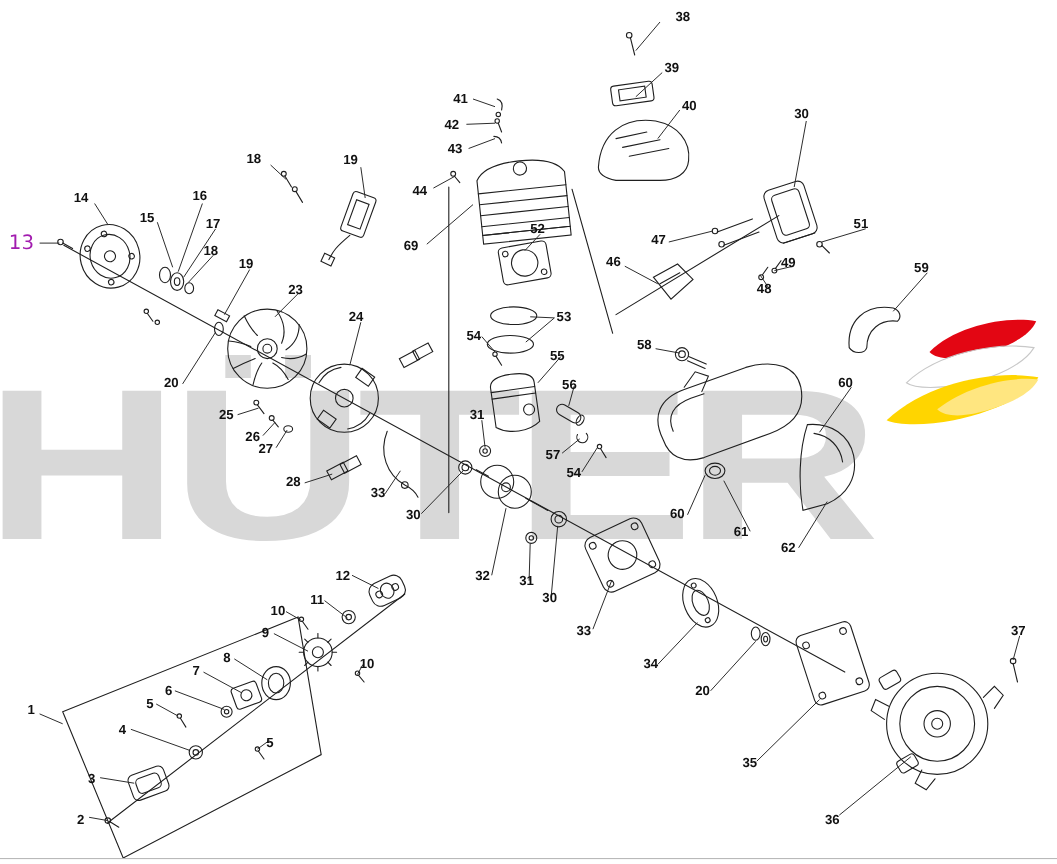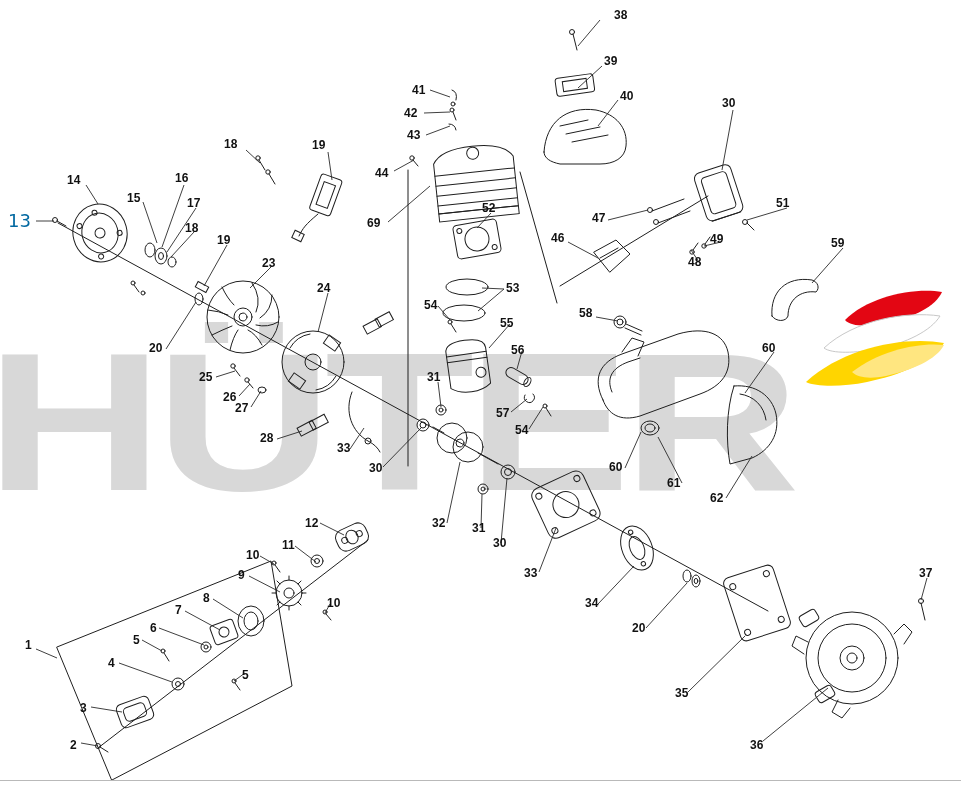--- a/index.html
+++ b/index.html
@@ -5,21 +5,21 @@
   html,body{margin:0;padding:0;background:#ffffff;}
   #canvas{position:relative;width:961px;height:785px;background:#ffffff;overflow:hidden;
           font-family:"Liberation Sans",sans-serif;}
   .watermark{position:absolute;left:-14px;top:330px;z-index:0;
              font:bold 196px/0.95 "Liberation Sans",sans-serif;
              color:#d8d8d8;letter-spacing:-6px;white-space:nowrap;
              transform:scaleX(1.25);transform-origin:left center;user-select:none;}
   svg.art{position:absolute;left:0;top:0;z-index:1;}
   .labels{position:absolute;left:0;top:0;width:100%;height:100%;z-index:2;}
   .lbl{position:absolute;font:bold 12px "Liberation Sans",sans-serif;color:#111;}
-  .lbl.big{font:400 18px "DejaVu Sans",sans-serif;color:#0369a1;text-align:center;}
+  .lbl.big{font:400 18px "DejaVu Sans",sans-serif;color:#a21caf;text-align:center;}
   .bottom-rule{position:absolute;left:0;bottom:4px;width:100%;height:1px;background:#b9b9b9;z-index:1;}
 </style>
 </head>
 <body>
 
 <div id="canvas">
 
   <div class="watermark">HÜTER</div>
 
   <svg class="art" width="961" height="785" viewBox="0 0 961 785">

